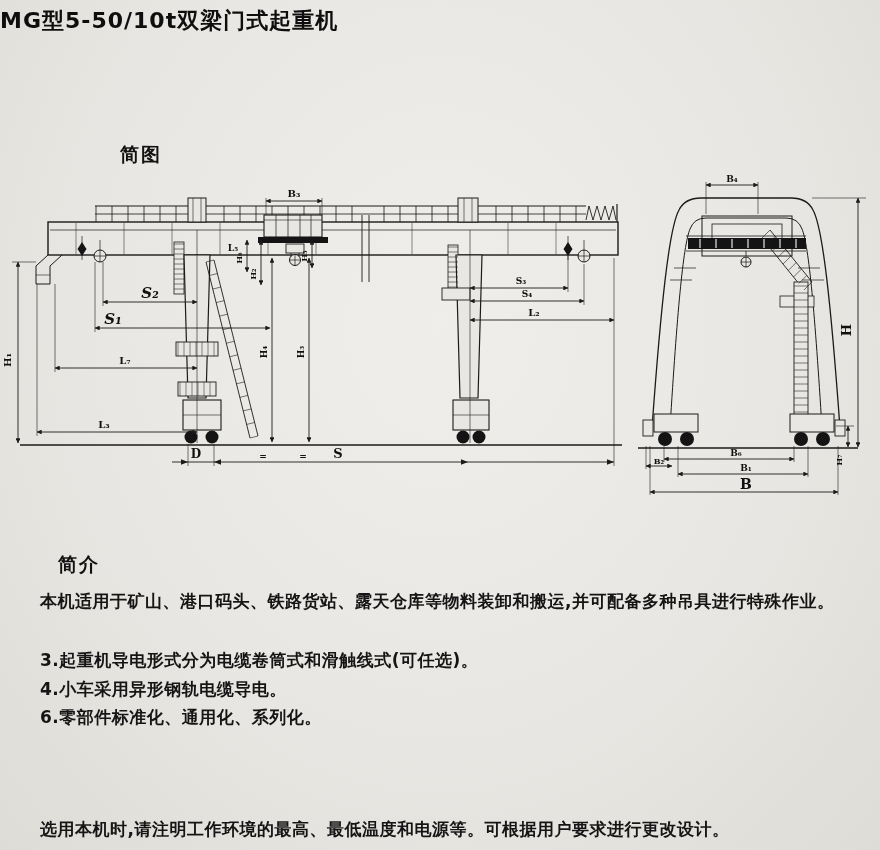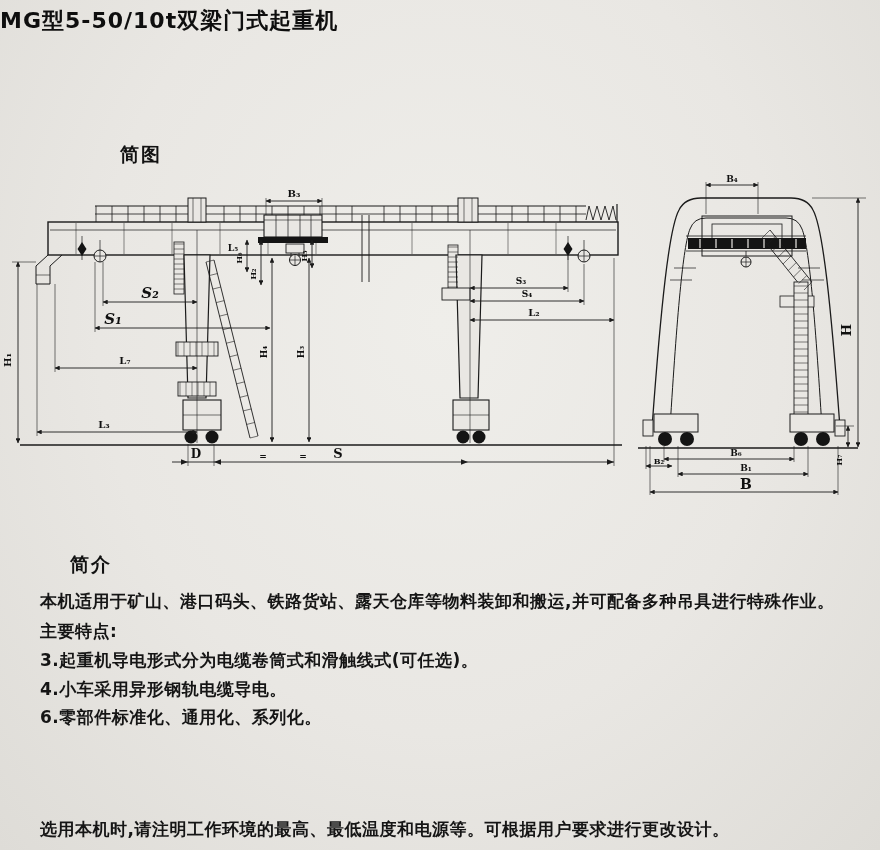--- a/index.html
+++ b/index.html
@@ -353,22 +353,21 @@
       <text class="dl" x="732" y="12" font-size="9" text-anchor="middle">B₄</text>
       <text class="dl" x="851" y="160" font-size="13" text-anchor="middle" transform="rotate(-90 851 160)">H</text>
       <text class="dl" x="736" y="286" font-size="9" text-anchor="middle">B₆</text>
       <text class="dl" x="746" y="301" font-size="9" text-anchor="middle">B₁</text>
       <text class="dl" x="746" y="319" font-size="14" text-anchor="middle">B</text>
       <text class="dl" x="659" y="294" font-size="8" text-anchor="middle">B₂</text>
       <text class="dl" x="842" y="290" font-size="8" text-anchor="middle" transform="rotate(-90 842 290)">H₇</text>
     </g>
   </svg>
 
-  <div class="h2" style="top:552px;left:70px;">简介</div>
+  <div class="h2" style="top:552px;left:58px;">简介</div>
   <div class="bodytext" style="top:590px;">本机适用于矿山、港口码头、铁路货站、露天仓库等物料装卸和搬运,并可配备多种吊具进行特殊作业。</div>
-  <div class="bodytext" style="top:620px;">主要特点:</div>
   <div class="bodytext features" style="top:646px;">
     <div>3.起重机导电形式分为电缆卷筒式和滑触线式(可任选)。</div>
     <div>4.小车采用异形钢轨电缆导电。</div>
     <div>6.零部件标准化、通用化、系列化。</div>
   </div>
   <div class="bodytext" style="top:818px;">选用本机时,请注明工作环境的最高、最低温度和电源等。可根据用户要求进行更改设计。</div>
 </div>
 
 </body></html>

